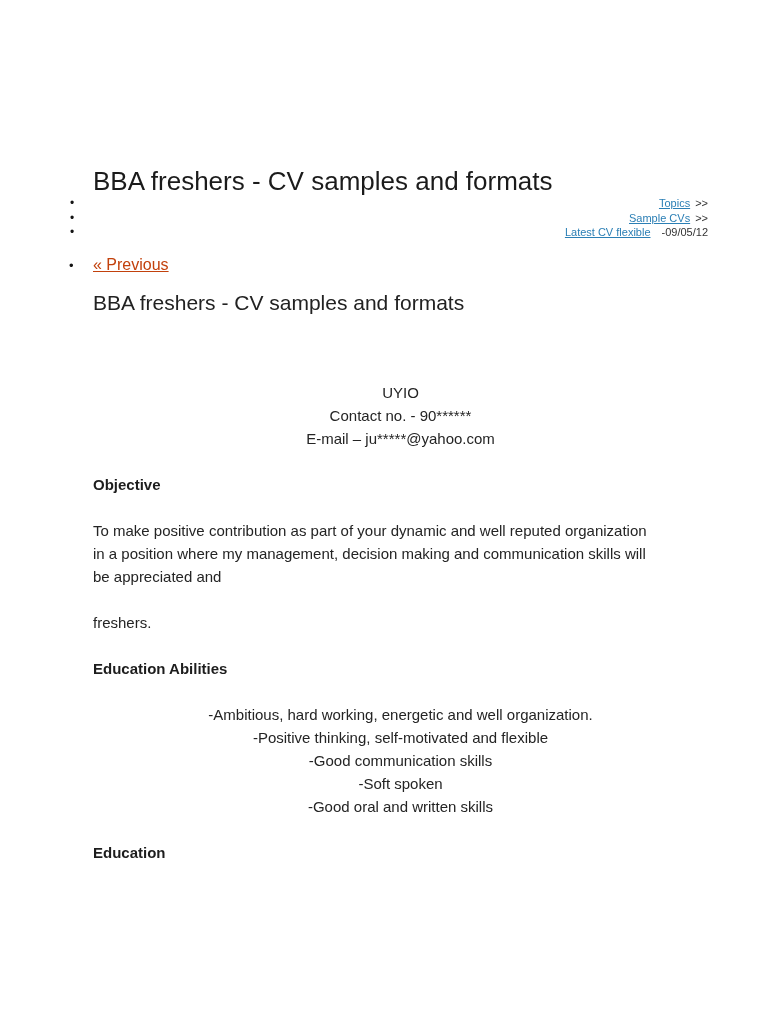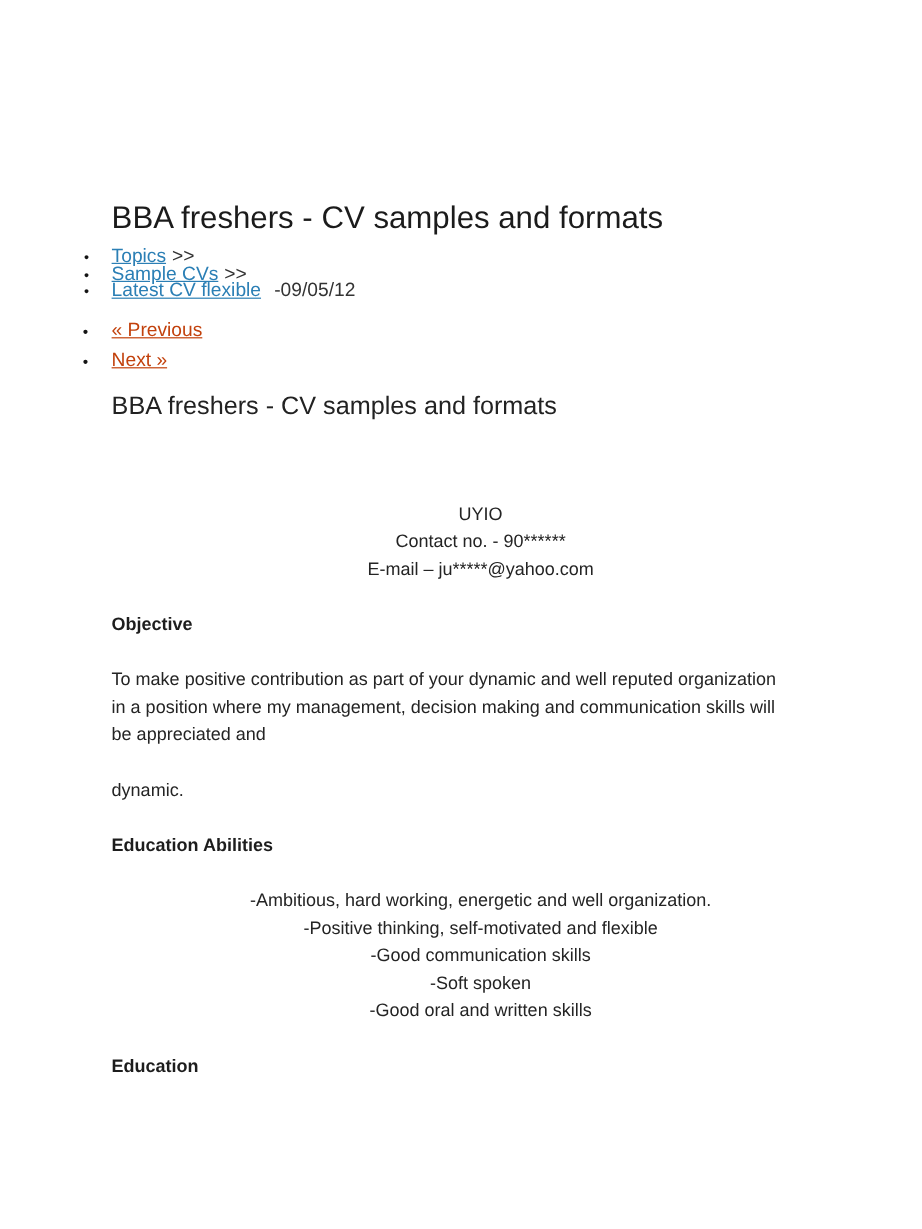--- a/index.html
+++ b/index.html
@@ -16,21 +16,21 @@
   h1.page-title {
     margin: 0;
     font-size: 26px;
     line-height: 30px;
     font-weight: 400;
     color: #1b1b1b;
   }
 
   ul { margin: 0; padding: 0; list-style: none; }
 
-  ul.breadcrumbs { margin-top: 11px; font-size: 16px; line-height: 14.6px; }
+  ul.breadcrumbs { margin-top: 0; font-size: 11px; line-height: 14.6px; text-align: right; }
   ul.breadcrumbs li { position: relative; }
   ul.breadcrumbs li::before {
     content: "\2022";
     position: absolute;
     left: -23px;
     top: 0;
     font-size: 12px;
     color: #141414;
   }
   a.blue-link { color: #2b7fb5; text-decoration: underline; cursor: pointer; }
@@ -71,40 +71,39 @@
   <h1 class="page-title">BBA freshers - CV samples and formats</h1>
 
   <ul class="breadcrumbs">
     <li><a href="#" class="blue-link">Topics</a><span class="suffix">&gt;&gt;</span></li>
     <li><a href="#" class="blue-link">Sample CVs</a><span class="suffix">&gt;&gt;</span></li>
     <li><a href="#" class="blue-link">Latest CV flexible</a><span class="date-suffix">-09/05/12</span></li>
   </ul>
 
   <ul class="pager">
     <li><a href="#" class="green-link">« Previous</a></li>
-    <li><a href="#" class="green-link">Next »</a></li>
   </ul>
 
   <h2 class="doc-heading">BBA freshers - CV samples and formats</h2>
 
   <div class="doc">
 
     <div class="block">
       <div>UYIO</div>
       <div>Contact no. - 90******</div>
       <div>E-mail – ju*****@yahoo.com</div>
     </div>
 
     <p class="sect">Objective</p>
 
     <p>To make positive contribution as part of your dynamic and well reputed organization
 in a position where my management, decision making and communication skills will
 be appreciated and</p>
 
-    <p>dynamic.</p>
+    <p>freshers.</p>
 
     <p class="sect">Education Abilities</p>
 
     <div class="block">
       <div>-Ambitious, hard working, energetic and well organization.</div>
       <div>-Positive thinking, self-motivated and flexible</div>
       <div>-Good communication skills</div>
       <div>-Soft spoken</div>
       <div>-Good oral and written skills</div>
     </div>

